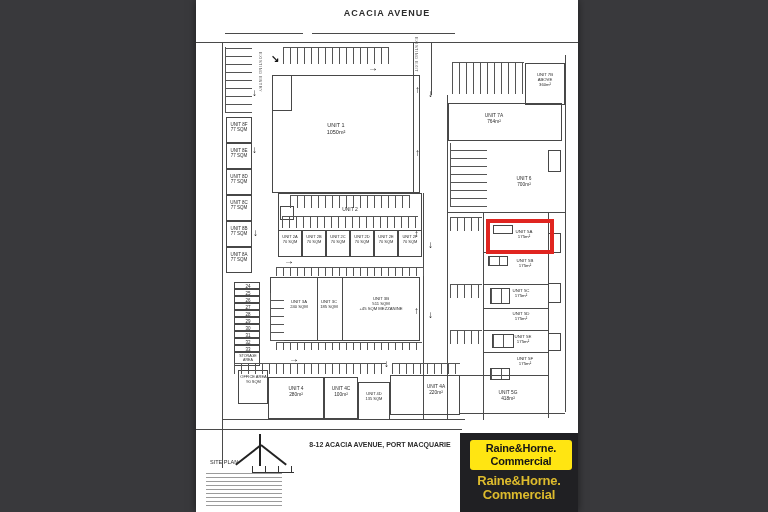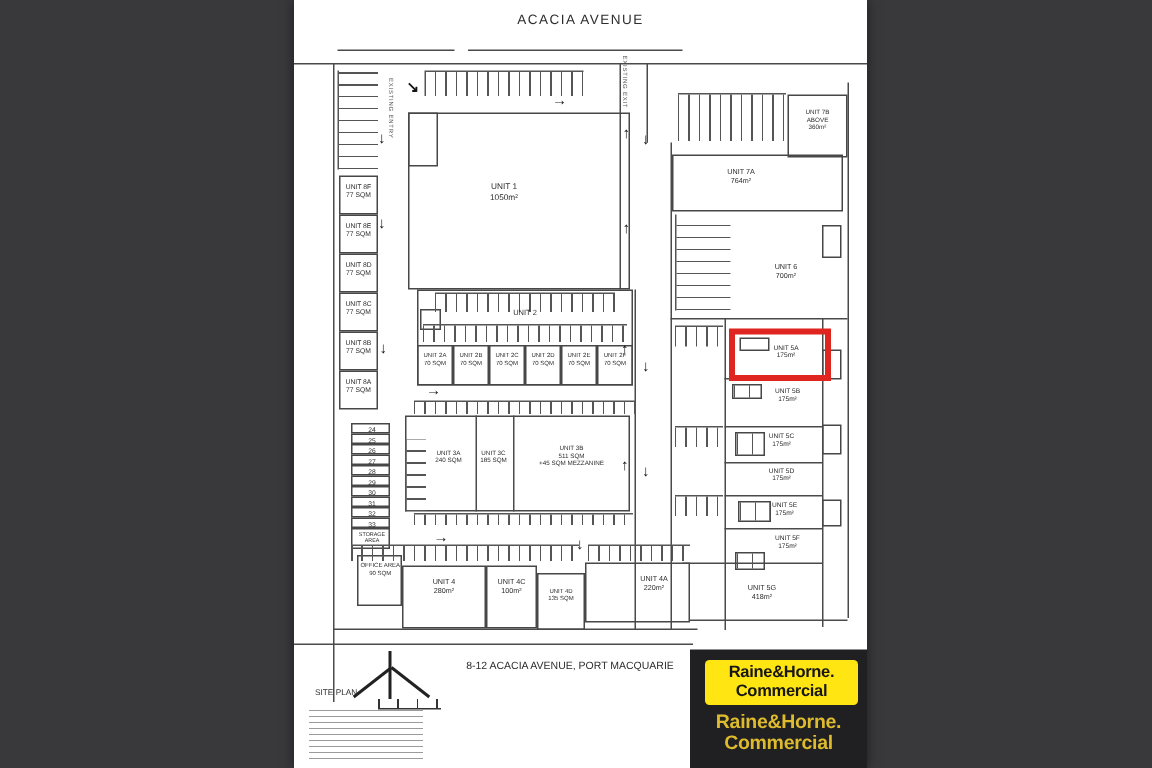--- a/index.html
+++ b/index.html
@@ -8,21 +8,21 @@
   #page{position:absolute;left:196px;top:0;width:382px;height:512px;background:#ffffff;
         box-shadow:0 0 8px rgba(0,0,0,.5);}
   .hl{position:absolute;height:1px;background:#4a4a4a;}
   .vl{position:absolute;width:1px;background:#4a4a4a;}
   .bx{position:absolute;border:1px solid #474747;box-sizing:border-box;background:transparent;}
   .sv{position:absolute;background-image:repeating-linear-gradient(90deg,#555 0,#555 1px,transparent 1px,transparent 7px);border-top:1px solid #555;box-sizing:border-box;}
   .sh{position:absolute;background-image:repeating-linear-gradient(0deg,#555 0,#555 1px,transparent 1px,transparent 8px);border-left:1px solid #555;box-sizing:border-box;}
   .grid{position:absolute;border:1px solid #474747;box-sizing:border-box;
         background-image:repeating-linear-gradient(90deg,#555 0,#555 1px,transparent 1px,transparent 10px);}
   .t{position:absolute;text-align:center;color:#2d2d2d;line-height:1.2;white-space:normal;}
-  .tb{font-weight:normal;}
+  .tb{font-weight:bold;}
   .unit-name{display:block;}
   .unit-area{display:block;}
   .ar{position:absolute;font-weight:700;color:#141414;line-height:1;font-size:10px;}
   .vtext{position:absolute;writing-mode:vertical-rl;text-orientation:mixed;font-size:4px;color:#555;letter-spacing:.5px;}
   .fineprint{position:absolute;background-image:repeating-linear-gradient(0deg,#9b9b9b 0,#9b9b9b 1px,transparent 1px,transparent 4px);}
   #redbox{position:absolute;border:4px solid #e02520;box-sizing:border-box;z-index:5;background:transparent;}
   #logo-block{position:absolute;left:460px;top:433px;width:118px;height:79px;background:#202023;z-index:6;}
   #brand-badge{position:absolute;left:10px;top:7px;width:102px;height:30px;background:#ffe512;border-radius:3px;
                text-align:center;font-weight:800;font-size:11px;line-height:1.15;color:#161616;padding-top:2px;box-sizing:border-box;letter-spacing:-.2px;}
   #brand-text{position:absolute;left:2px;top:41px;width:114px;text-align:center;font-weight:800;font-size:13px;line-height:1.1;color:#ddbb2d;letter-spacing:-.2px;}

